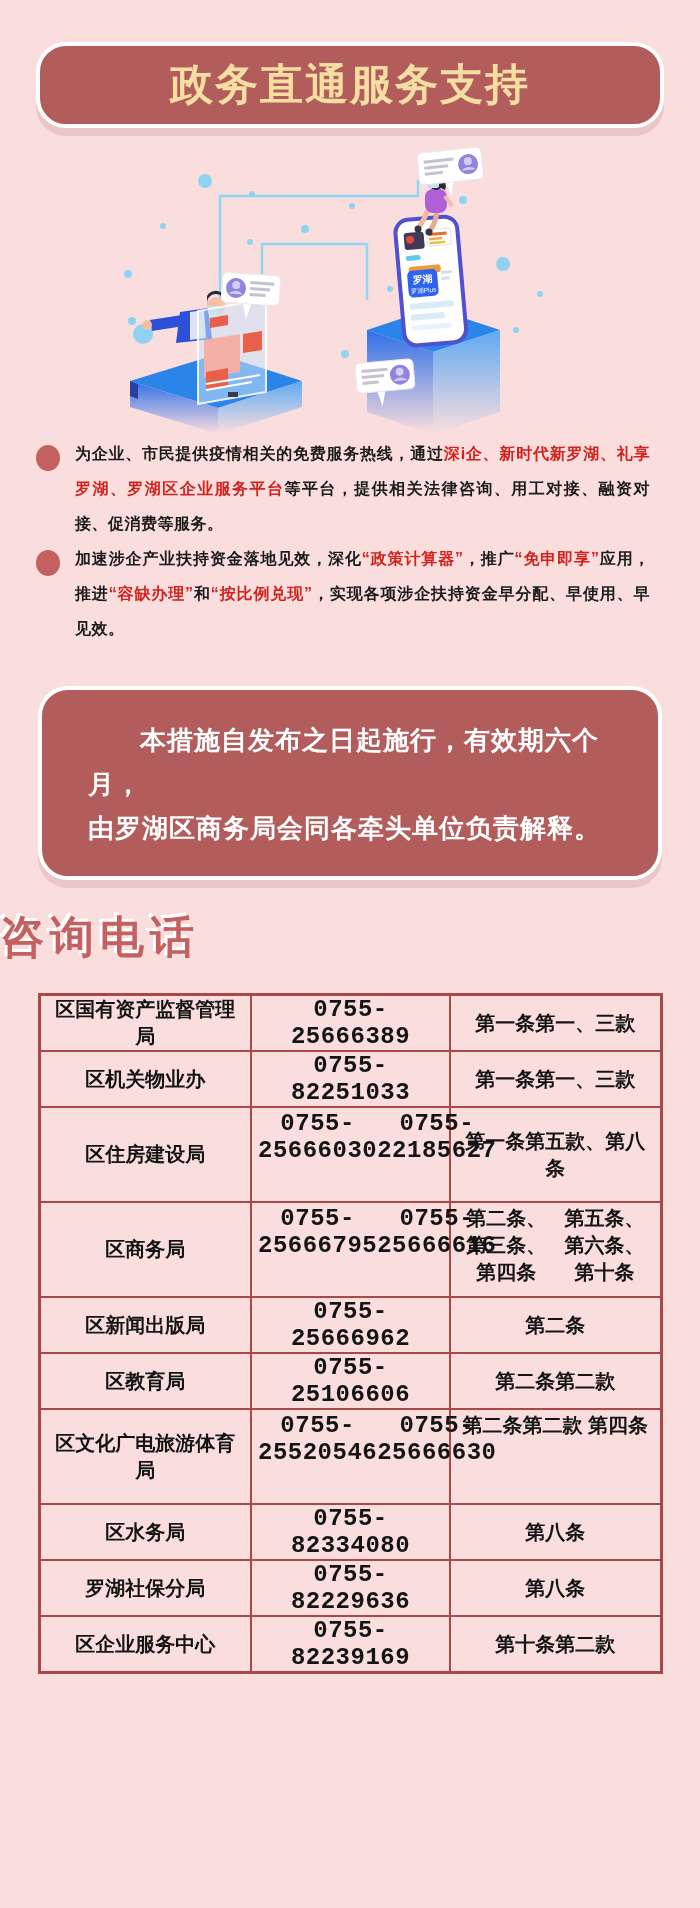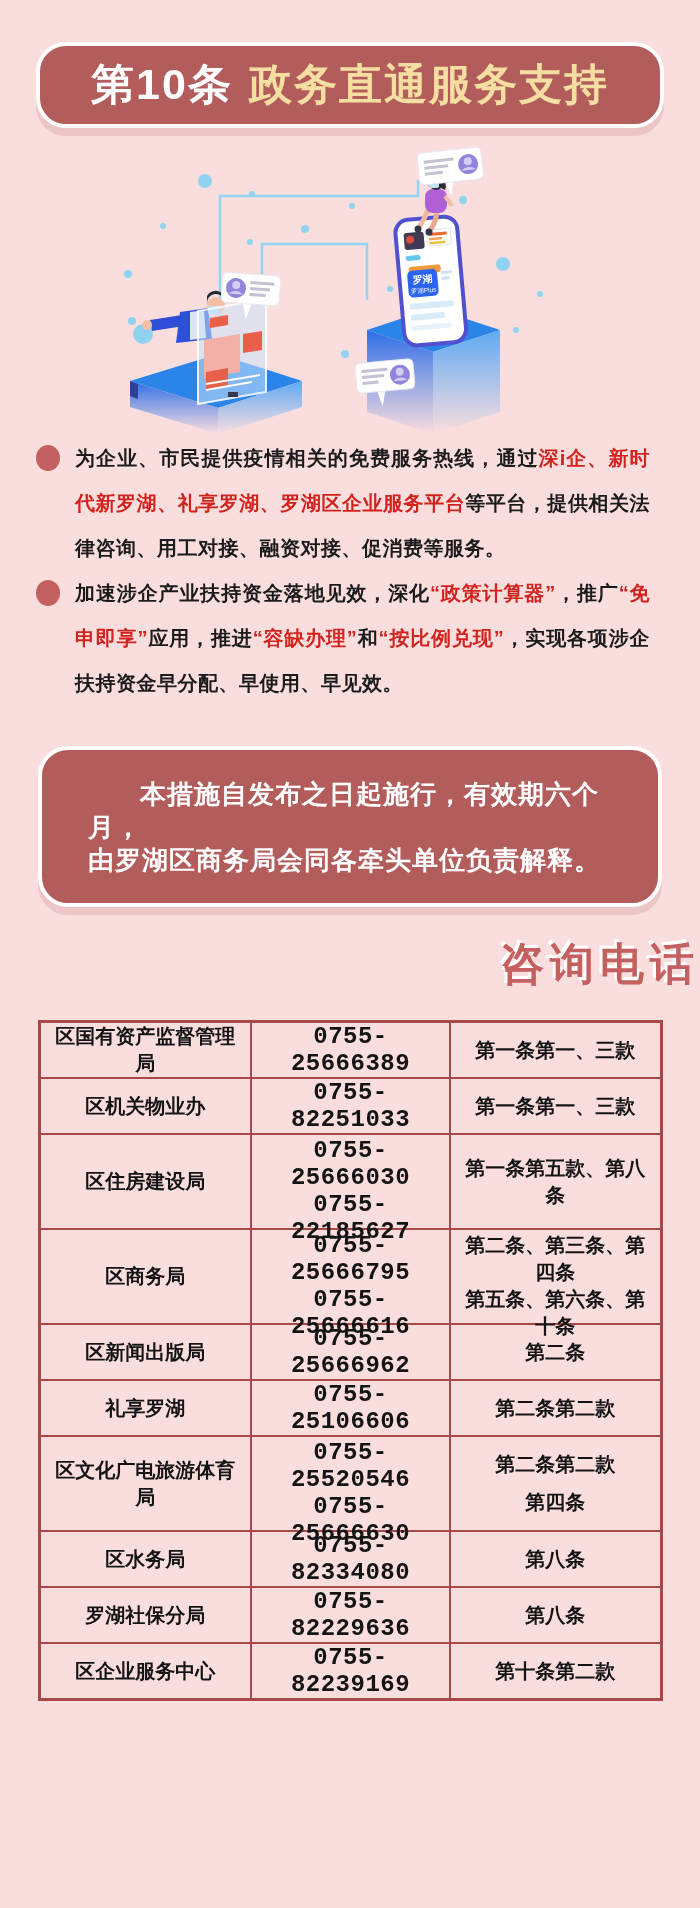--- a/index.html
+++ b/index.html
@@ -37,72 +37,70 @@
   .illu{display:block;margin:6px auto 0;}
   
   .bullets{margin:2px 50px 0 36px;padding:0;list-style:none;}
   .bullet{display:flex;gap:15px;margin:0;}
   .dot{
     flex:0 0 auto;width:24px;height:26px;border-radius:50%;
     background:var(--title-red);margin-top:9px;
   }
   .btext{
     flex:1;margin:0;
-    font-size:20px;line-height:45px;font-weight:700;
+    font-size:16px;line-height:35px;font-weight:700;
     color:var(--text-dark);text-align:justify;letter-spacing:0.5px;
   }
   .hl{color:var(--highlight-red);}
   
   .notice{
     box-sizing:border-box;
     width:624px;margin:40px auto 0;
     background:var(--accent-red);
     border:4px solid #fff;border-radius:30px;
     box-shadow:0 8px 0 var(--shadow-pink);
     padding:28px 46px 26px;
-    color:#ffffff;font-size:26px;line-height:33px;font-weight:800;
+    color:#ffffff;font-size:26px;line-height:44px;font-weight:800;
     letter-spacing:1px;
   }
   .notice .l1{text-indent:2em;}
   
   .sec-title{
     margin-top:28px;
-    text-align:right;
+    text-align:left;
     font-size:44px;font-weight:800;color:var(--title-red);
     letter-spacing:6px;
     text-shadow:-3px -3px 0 #ffffff;
-    padding-left:32px;
   }
   
   .phones{
     width:622px;margin:26px auto 0;
     border-collapse:collapse;table-layout:fixed;
     border:3px solid var(--deep-red-border);
   }
   .phones td{
     border:2px solid var(--deep-red-border);
     text-align:center;vertical-align:middle;
     font-weight:700;color:#141414;padding:0 6px;
   }
   .phones tr.single{height:46px;margin-left:14px;}
   .phones tr.tall{height:95px;}
   .phones tr.last{height:52px;}
   td.dept{font-size:20px;}
   td.phone{font-size:24px;letter-spacing:0.5px;font-family:Liberation Mono, monospace;}
   td.ref{font-size:20px;}
   .stack{
-    display:flex;flex-direction:column;justify-content:space-evenly;
+    display:flex;flex-direction:row;justify-content:space-evenly;
     height:89px;
   }
 </style>
 </head>
 <body>
 
 <div class="banner">
-  <span class="no">第10条</span>
   <span class="ttl">政务直通服务支持</span>
 </div>
 
 <svg class="illu" width="700" height="300" viewBox="0 0 700 300">
   <defs>
     <linearGradient id="pedL" x1="0" y1="0" x2="0" y2="1">
       <stop offset="0" stop-color="#2f6fe8"></stop>
         <stop offset="1" stop-color="#fadede"></stop>
     </linearGradient>
     <linearGradient id="pedR" x1="0" y1="0" x2="0" y2="1">
@@ -297,21 +295,21 @@
             <div>第五条、第六条、第十条</div>
           </div>
         </td>
       </tr>
       <tr class="single">
         <td class="dept">区新闻出版局</td>
         <td class="phone">0755-25666962</td>
         <td class="ref">第二条</td>
       </tr>
       <tr class="single">
-        <td class="dept">礼享罗湖</td>
+        <td class="dept">区教育局</td>
         <td class="phone">0755-25106606</td>
         <td class="ref">第二条第二款</td>
       </tr>
       <tr class="tall">
         <td class="dept">区文化广电旅游体育局</td>
         <td class="phone">
           <div class="stack">
             <div>0755-25520546</div>
             <div>0755-25666630</div>
           </div>

